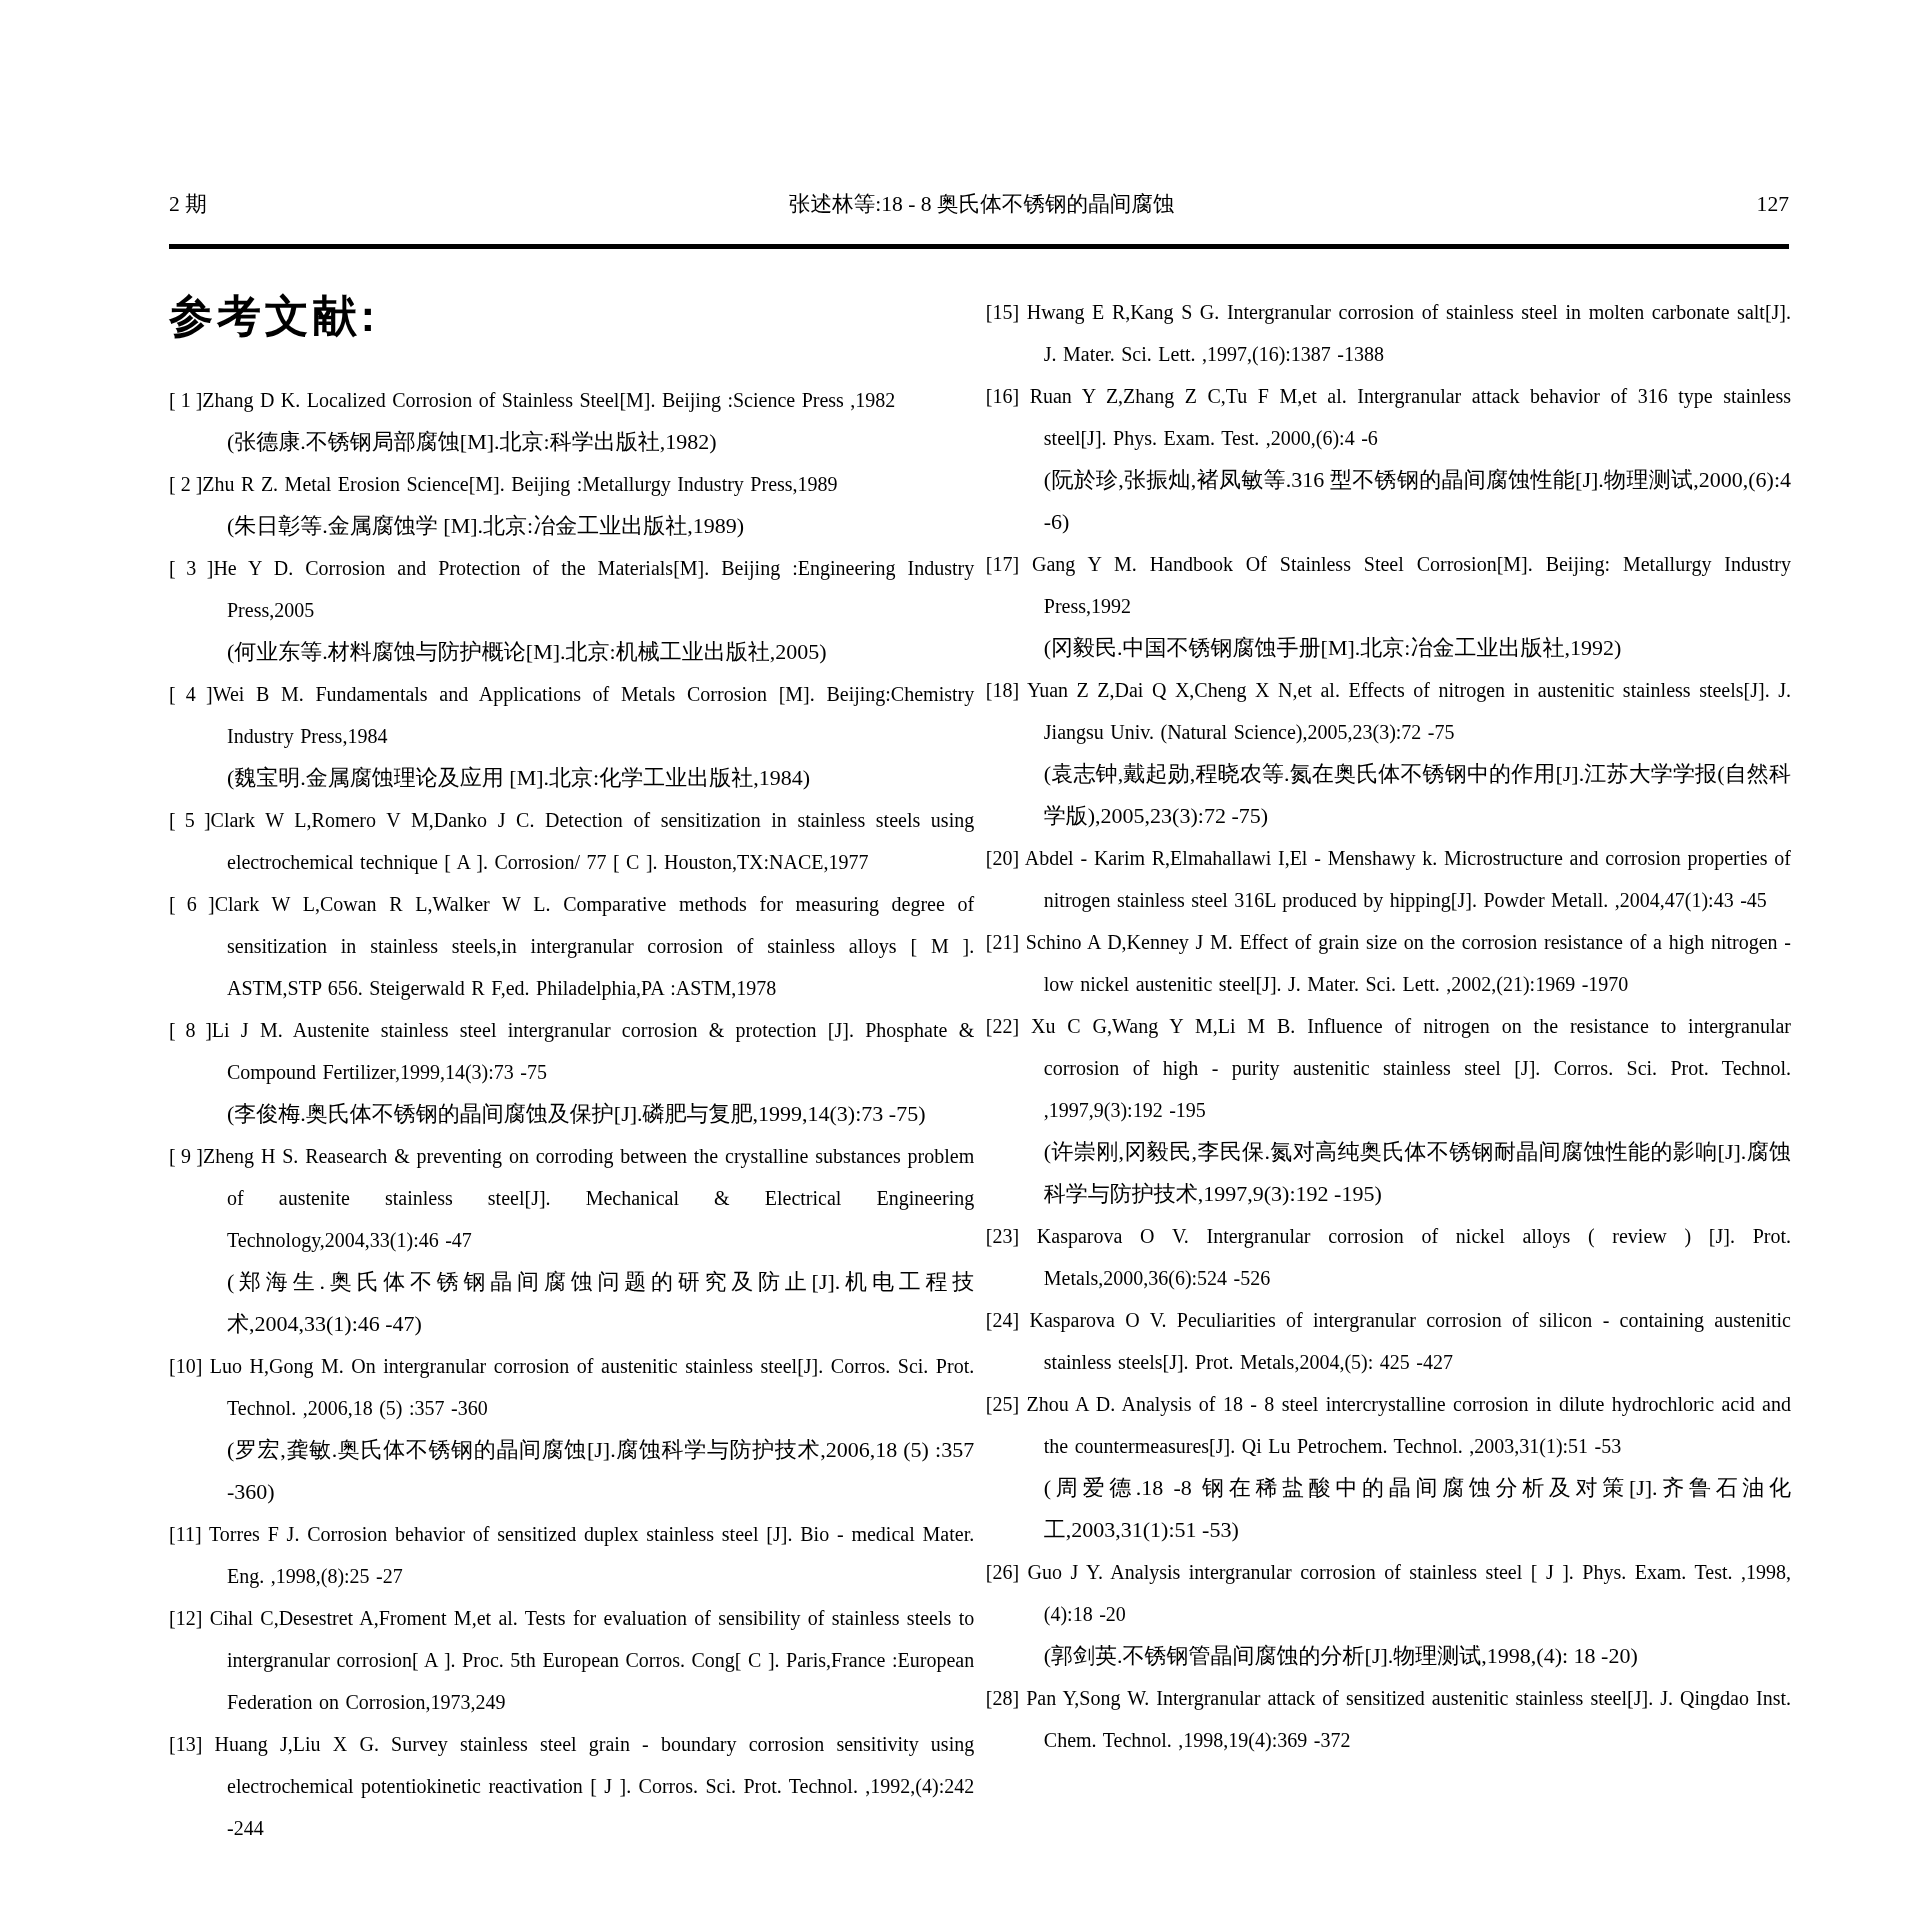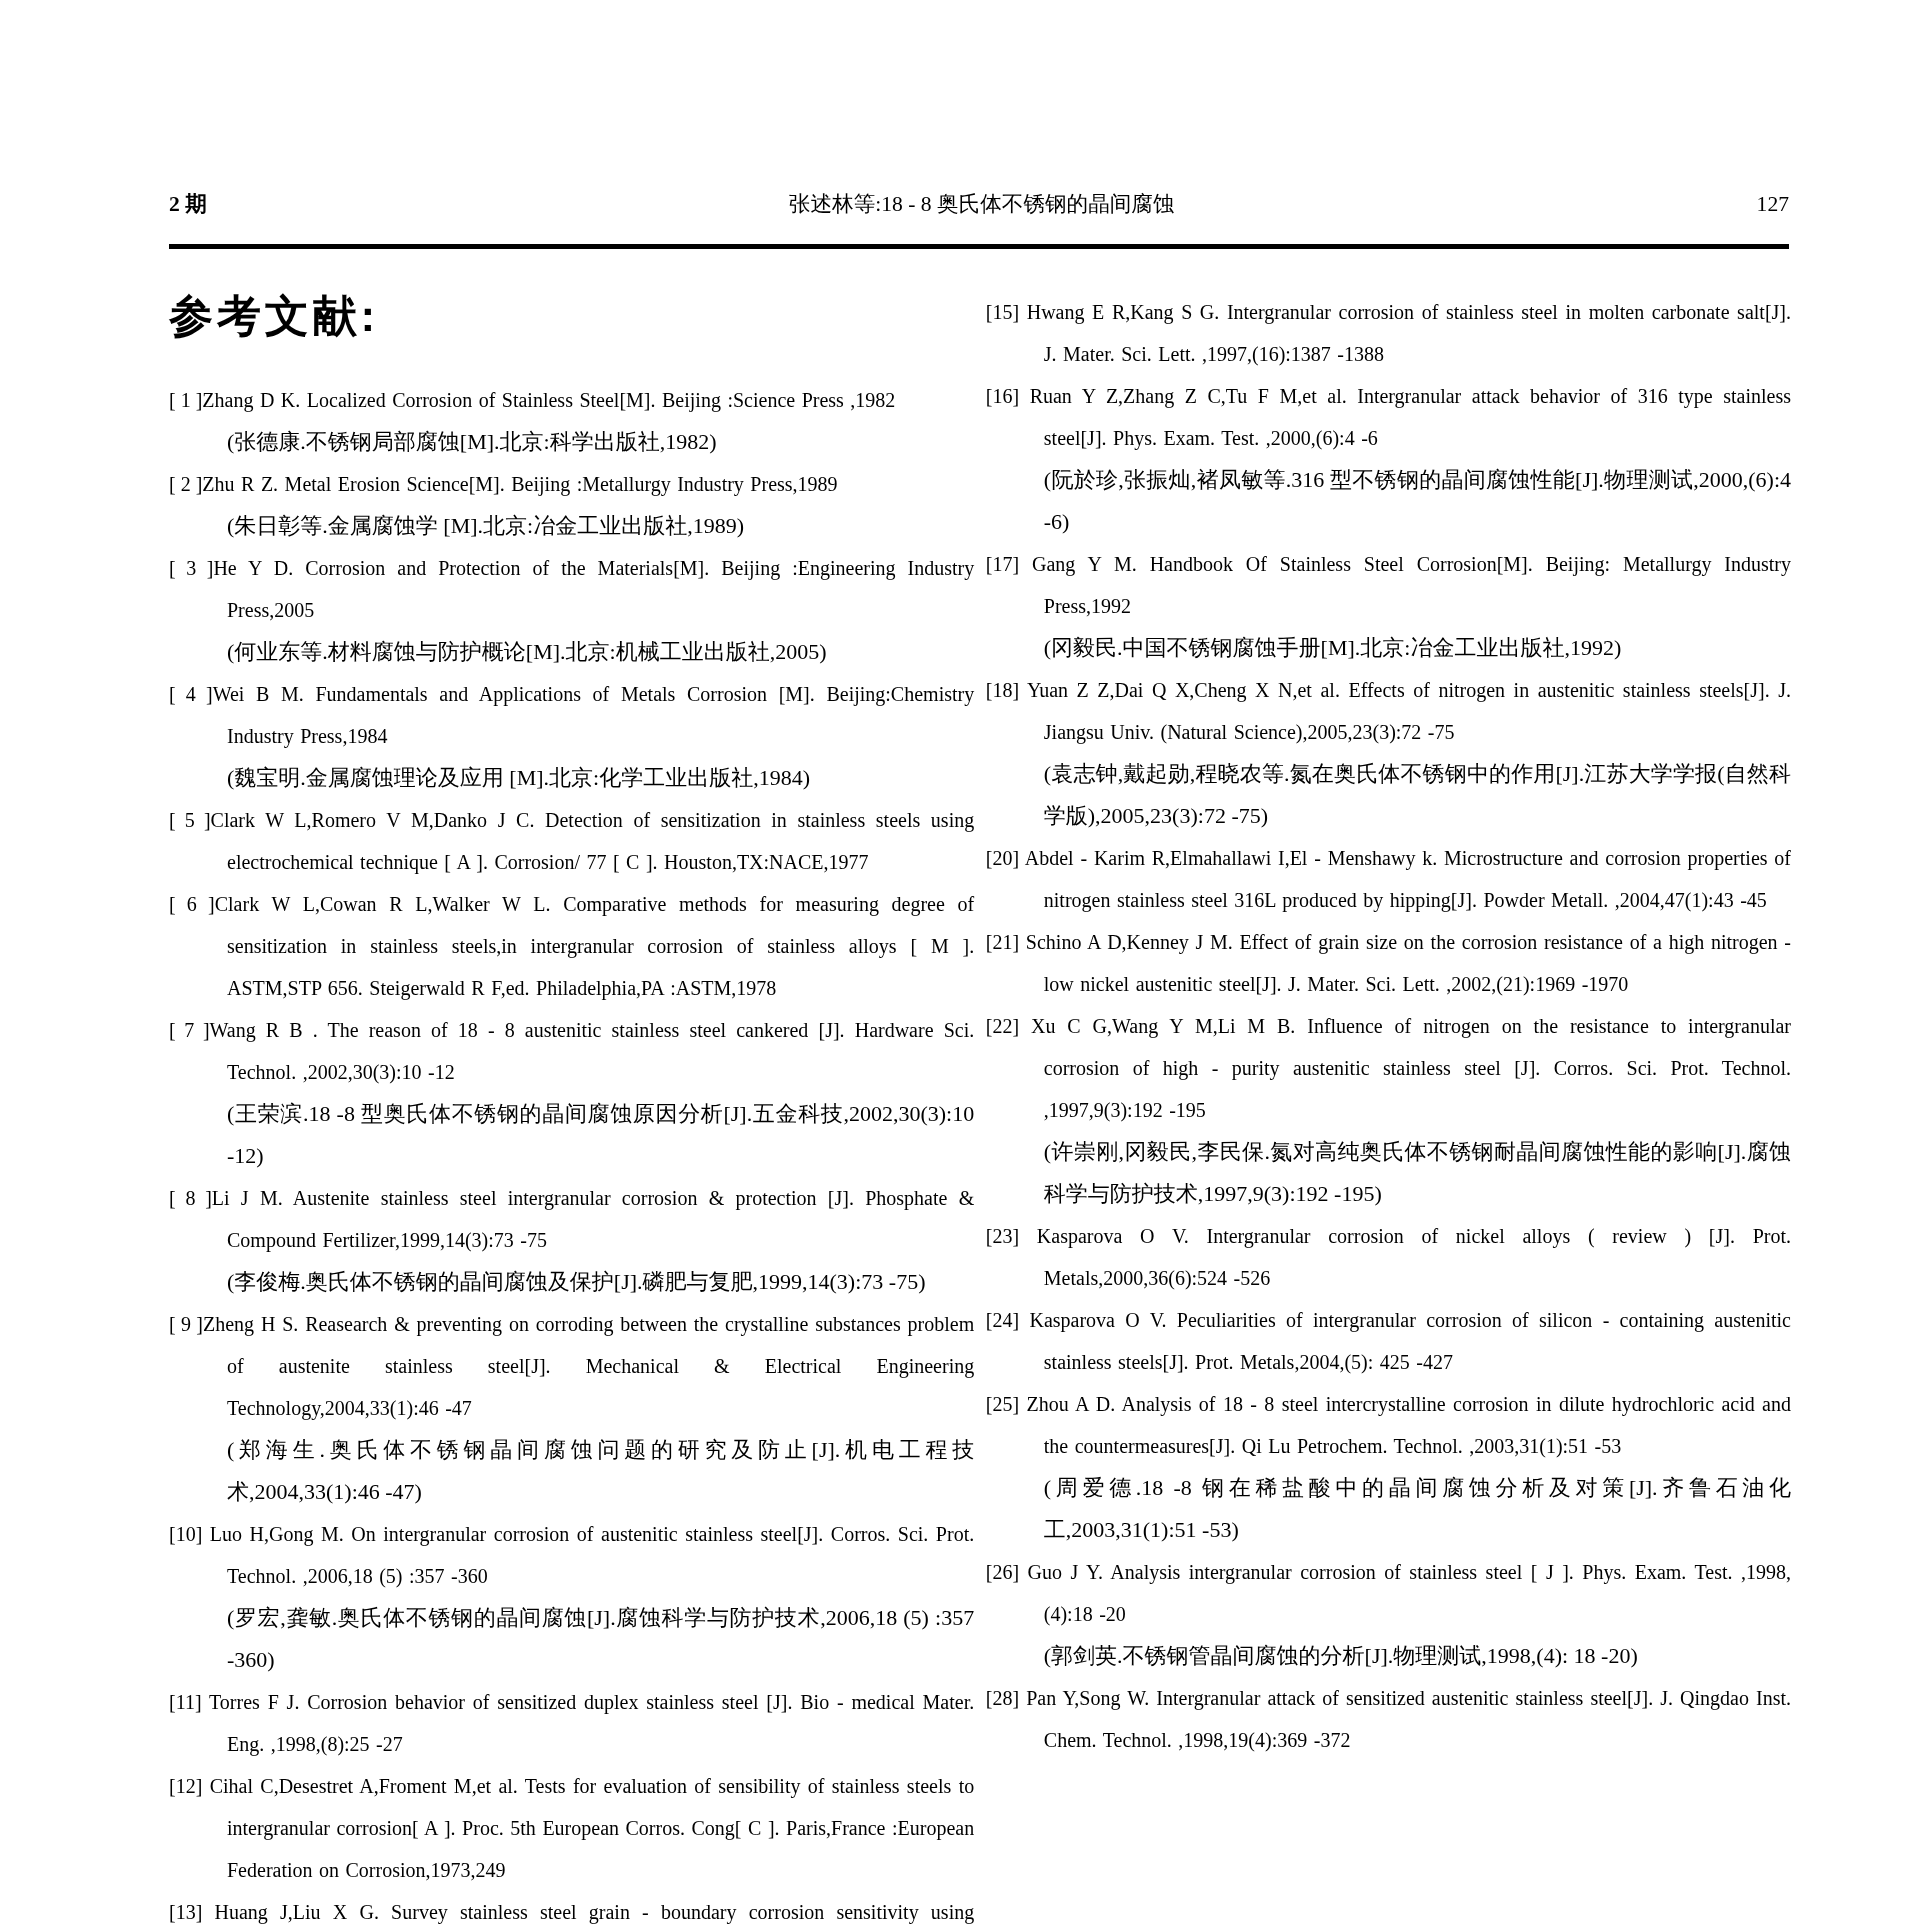--- a/index.html
+++ b/index.html
@@ -17,21 +17,21 @@
   .header{
     position:absolute;
     top:180px;
     left:169px;
     right:121px;
     display:flex;
     align-items:baseline;
     font-size:21.6px;
     line-height:1.2;
   }
-  .header .issue{flex:0 0 auto;font-weight:bold;}
+  .header .issue{flex:0 0 auto;}
   .header .running-title{flex:1 1 auto;text-align:center;}
   .header .pageno{flex:0 0 auto;margin-top:12px;}
   .rule{
     position:absolute;
     top:244px;
     left:169px;
     right:121px;
     height:4.6px;
     background:#000000;
   }
@@ -79,21 +79,20 @@
 
   <div class="content">
     <div class="col" id="col-left">
       <h2 class="heading">参考文献:</h2>
     <div class="ref"><span class="label">[ 1 ]</span><span class="en">Zhang D K. Localized Corrosion of Stainless Steel[M]. Beijing :Science Press ,1982</span><div class="zh">(张德康.不锈钢局部腐蚀[M].北京:科学出版社,1982)</div></div>
         <div class="ref"><span class="label">[ 2 ]</span><span class="en">Zhu R Z. Metal Erosion Science[M]. Beijing :Metallurgy Industry Press,1989</span><div class="zh">(朱日彰等.金属腐蚀学 [M].北京:冶金工业出版社,1989)</div></div>
         <div class="ref"><span class="label">[ 3 ]</span><span class="en">He Y D. Corrosion and Protection of the Materials[M]. Beijing :Engineering Industry Press,2005</span><div class="zh">(何业东等.材料腐蚀与防护概论[M].北京:机械工业出版社,2005)</div></div>
         <div class="ref"><span class="label">[ 4 ]</span><span class="en">Wei B M. Fundamentals and Applications of Metals Corrosion [M]. Beijing:Chemistry Industry Press,1984</span><div class="zh">(魏宝明.金属腐蚀理论及应用 [M].北京:化学工业出版社,1984)</div></div>
         <div class="ref"><span class="label">[ 5 ]</span><span class="en">Clark W L,Romero V M,Danko J C. Detection of sensitization in stainless steels using electrochemical technique [ A ]. Corrosion/ 77 [ C ]. Houston,TX:NACE,1977</span></div>
         <div class="ref"><span class="label">[ 6 ]</span><span class="en">Clark W L,Cowan R L,Walker W L. Comparative methods for measuring degree of sensitization in stainless steels,in intergranular corrosion of stainless alloys [ M ]. ASTM,STP 656. Steigerwald R F,ed. Philadelphia,PA :ASTM,1978</span></div>
-        <div class="ref"><span class="label">[ 7 ]</span><span class="en">Wang R B . The reason of 18 - 8 austenitic stainless steel cankered [J]. Hardware Sci. Technol. ,2002,30(3):10 -12</span><div class="zh">(王荣滨.18 -8 型奥氏体不锈钢的晶间腐蚀原因分析[J].五金科技,2002,30(3):10 -12)</div></div>
         <div class="ref"><span class="label">[ 8 ]</span><span class="en">Li J M. Austenite stainless steel intergranular corrosion &amp; protection [J]. Phosphate &amp; Compound Fertilizer,1999,14(3):73 -75</span><div class="zh">(李俊梅.奥氏体不锈钢的晶间腐蚀及保护[J].磷肥与复肥,1999,14(3):73 -75)</div></div>
         <div class="ref"><span class="label">[ 9 ]</span><span class="en">Zheng H S. Reasearch &amp; preventing on corroding between the crystalline substances problem of austenite stainless steel[J]. Mechanical &amp; Electrical Engineering Technology,2004,33(1):46 -47</span><div class="zh">(郑海生.奥氏体不锈钢晶间腐蚀问题的研究及防止[J].机电工程技术,2004,33(1):46 -47)</div></div>
         <div class="ref"><span class="label">[10]</span><span class="en"> Luo H,Gong M. On intergranular corrosion of austenitic stainless steel[J]. Corros. Sci. Prot. Technol. ,2006,18 (5) :357 -360</span><div class="zh">(罗宏,龚敏.奥氏体不锈钢的晶间腐蚀[J].腐蚀科学与防护技术,2006,18 (5) :357 -360)</div></div>
         <div class="ref"><span class="label">[11]</span><span class="en"> Torres F J. Corrosion behavior of sensitized duplex stainless steel [J]. Bio - medical Mater. Eng. ,1998,(8):25 -27</span></div>
         <div class="ref"><span class="label">[12]</span><span class="en"> Cihal C,Desestret A,Froment M,et al. Tests for evaluation of sensibility of stainless steels to intergranular corrosion[ A ]. Proc. 5th European Corros. Cong[ C ]. Paris,France :European Federation on Corrosion,1973,249</span></div>
         <div class="ref"><span class="label">[13]</span><span class="en"> Huang J,Liu X G. Survey stainless steel grain - boundary corrosion sensitivity using electrochemical potentiokinetic reactivation [ J ]. Corros. Sci. Prot. Technol. ,1992,(4):242 -244</span></div>
       </div>
     <div class="col" id="col-right">
         <div class="ref"><span class="label">[15]</span><span class="en"> Hwang E R,Kang S G. Intergranular corrosion of stainless steel in molten carbonate salt[J]. J. Mater. Sci. Lett. ,1997,(16):1387 -1388</span></div>
         <div class="ref"><span class="label">[16]</span><span class="en"> Ruan Y Z,Zhang Z C,Tu F M,et al. Intergranular attack behavior of 316 type stainless steel[J]. Phys. Exam. Test. ,2000,(6):4 -6</span><div class="zh">(阮於珍,张振灿,褚凤敏等.316 型不锈钢的晶间腐蚀性能[J].物理测试,2000,(6):4 -6)</div></div>

